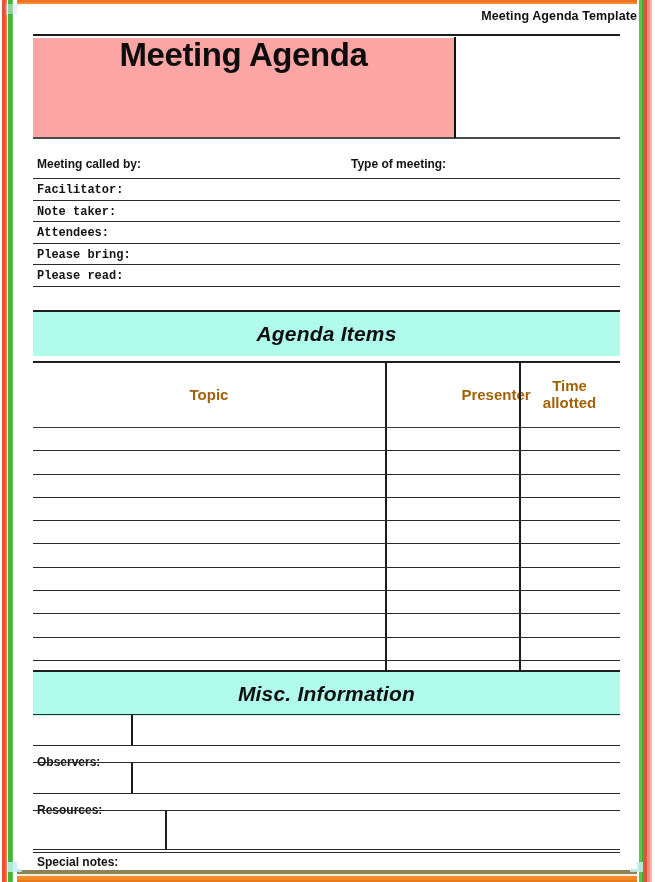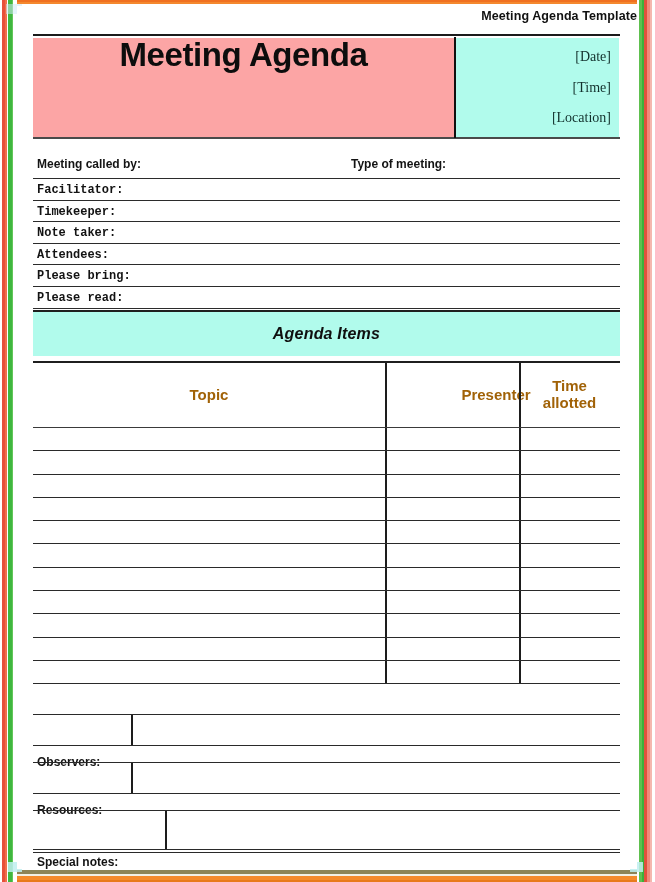--- a/index.html
+++ b/index.html
@@ -192,21 +192,21 @@
     left: 16px;
     width: 587px;
     height: 44px;
     background: #b1fbec;
     display: flex;
     align-items: center;
     justify-content: center;
     border-top: 2px solid #1f1f1f;
   }
   .band-text {
-    font-size: 16px;
+    font-size: 21px;
     font-weight: bold;
     font-style: italic;
     color: #0f0f0f;
     letter-spacing: .2px;
   }
 
   
   .agenda-table {
     position: absolute;
     left: 16px; top: 355px;
@@ -301,37 +301,29 @@
 
   <div id="doc">
 
     <div class="running-header">Meeting Agenda Template</div>
 
     <div class="title-block">
       <div class="title-left">
         <span class="title-text">Meeting Agenda</span>
       </div>
       <div class="title-divider"></div>
-      <div class="title-right">
-        <div class="meta-field">[Date]</div>
-        <div class="meta-field">[Time]</div>
-        <div class="meta-field">[Location]</div>
-      </div>
     </div>
 
     <div class="info-section">
       <div class="info-top-row">
         <span class="lbl lbl-a">Meeting called by:</span>
         <span class="lbl lbl-b">Type of meeting:</span>
       </div>
       <div class="info-row">
         <span class="lbl">Facilitator:</span>
-      </div>
-      <div class="info-row">
-        <span class="lbl">Timekeeper:</span>
       </div>
       <div class="info-row">
         <span class="lbl">Note taker:</span>
       </div>
       <div class="info-row">
         <span class="lbl">Attendees:</span>
       </div>
       <div class="info-row">
         <span class="lbl">Please bring:</span>
       </div>
@@ -421,20 +413,23 @@
           </div>
           <div class="agenda-row">
             <div class="agenda-vrules">
               <div class="vline vline-1"></div>
               <div class="vline vline-2"></div>
             </div>
           </div>
         </div>
     </div>
 
+    <div class="band" style="top:664px;">
+      <span class="band-text">Misc. Information</span>
+    </div>
 
     <div class="misc-section" style="top:708px;">
       <div class="misc-row">
         <span class="lbl">Observers:</span>
         <div class="divider" style="left:98px;"></div>
       </div>
       <div class="misc-gap"></div>
       <div class="misc-row">
         <span class="lbl">Resources:</span>
         <div class="divider" style="left:98px;"></div>

